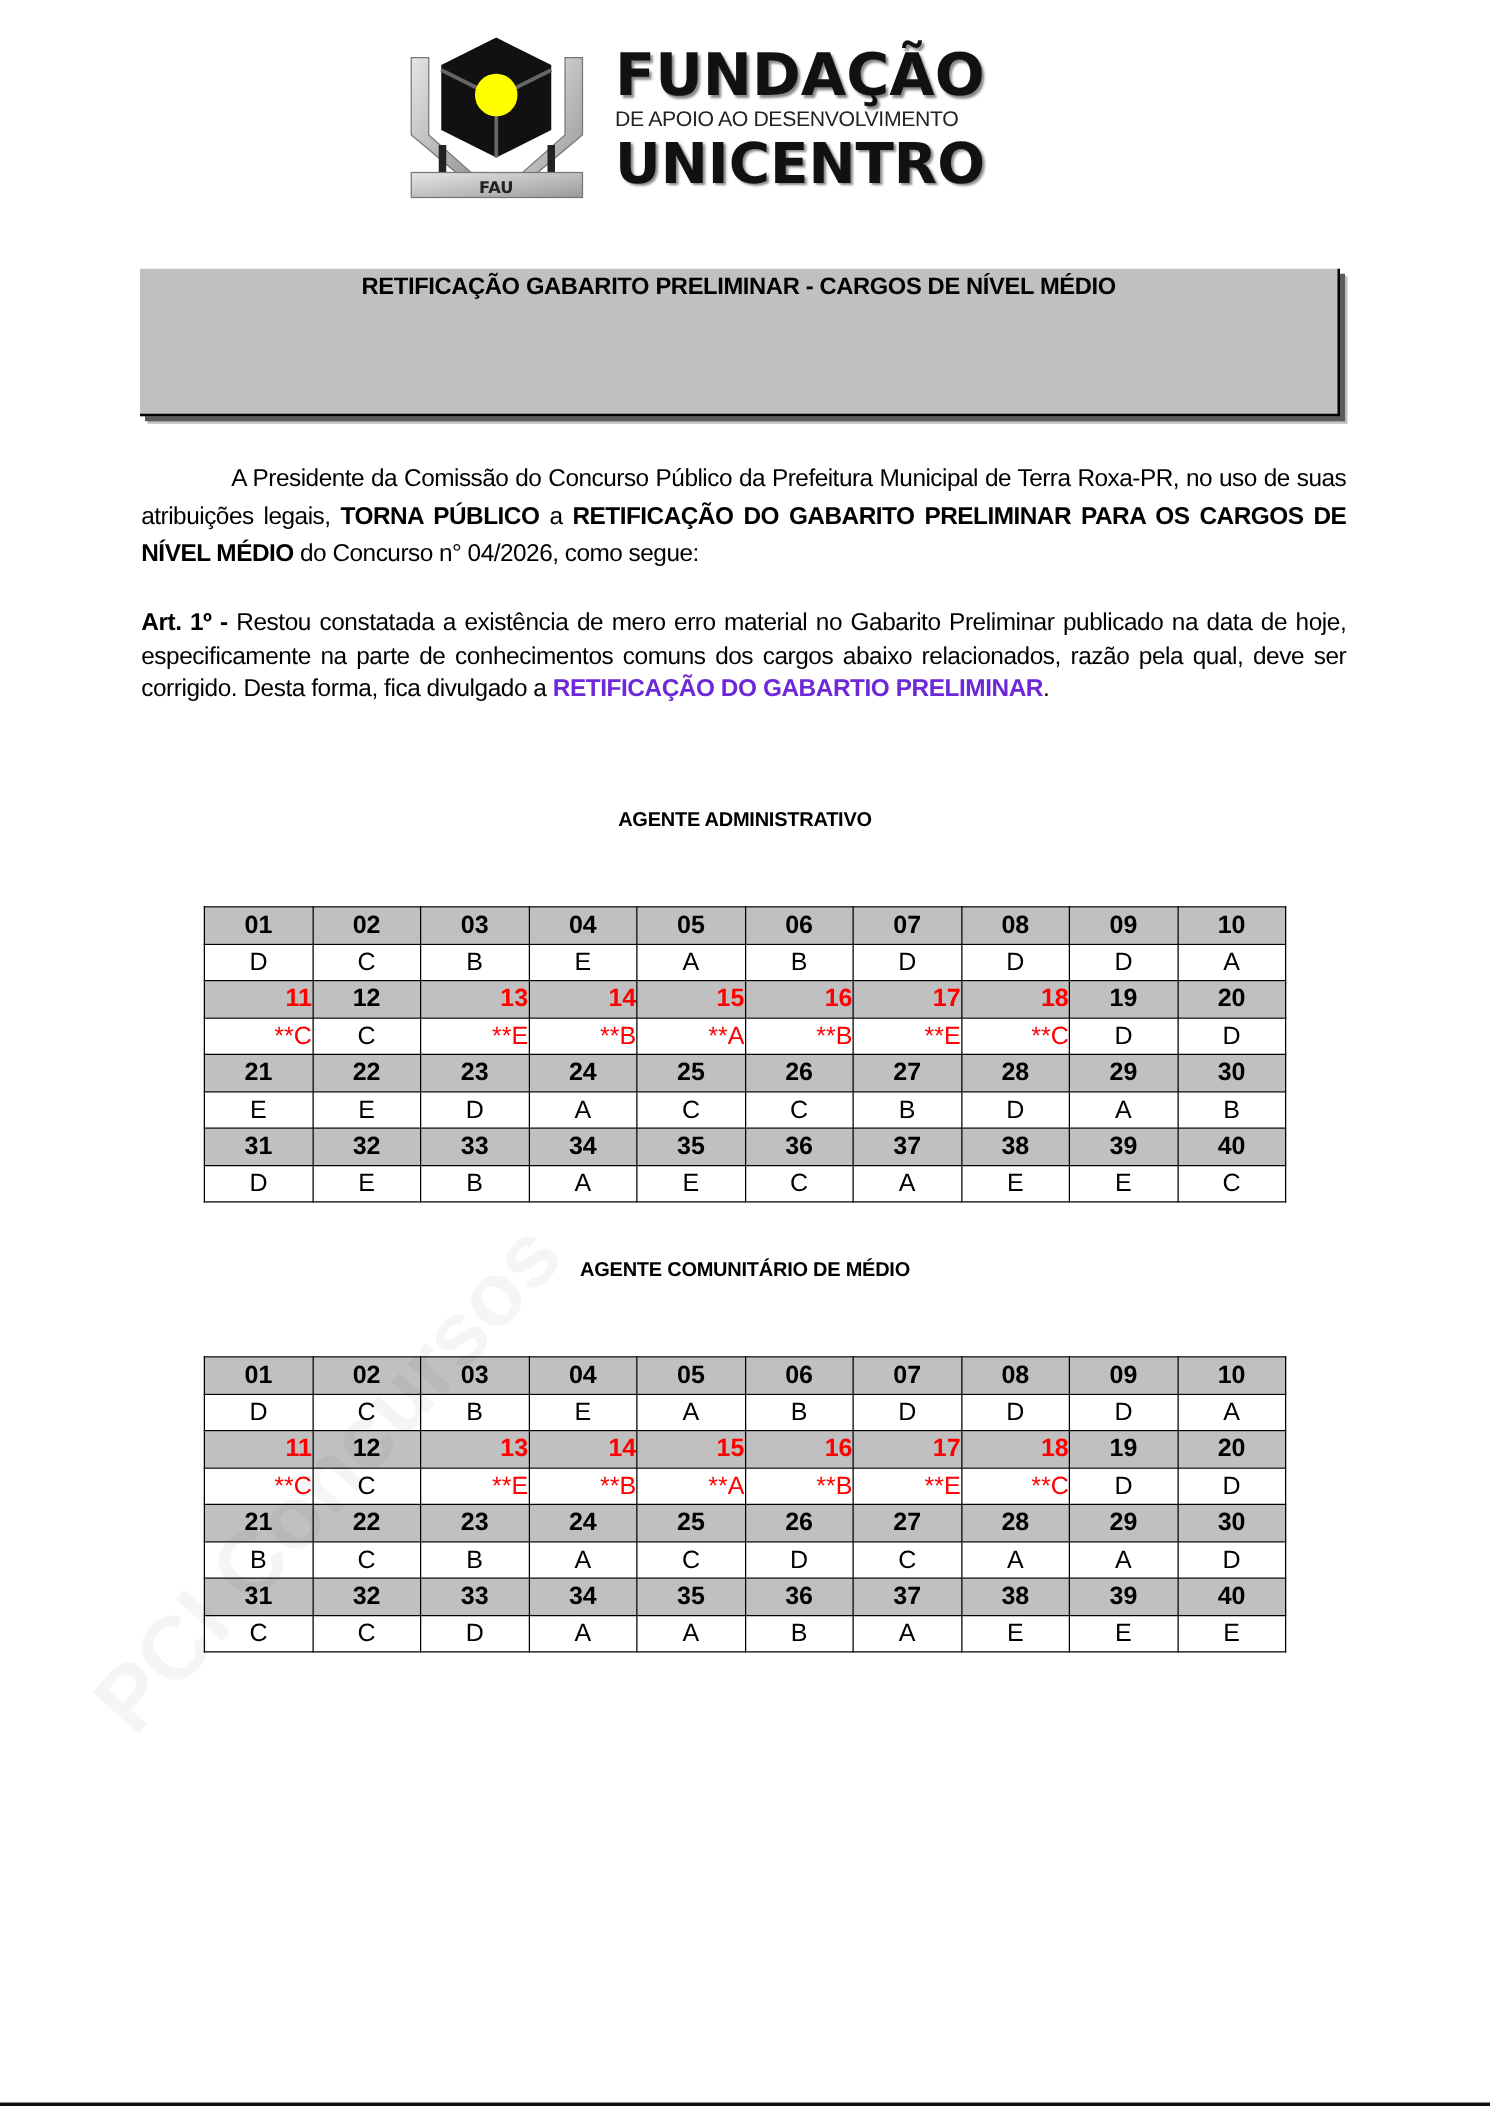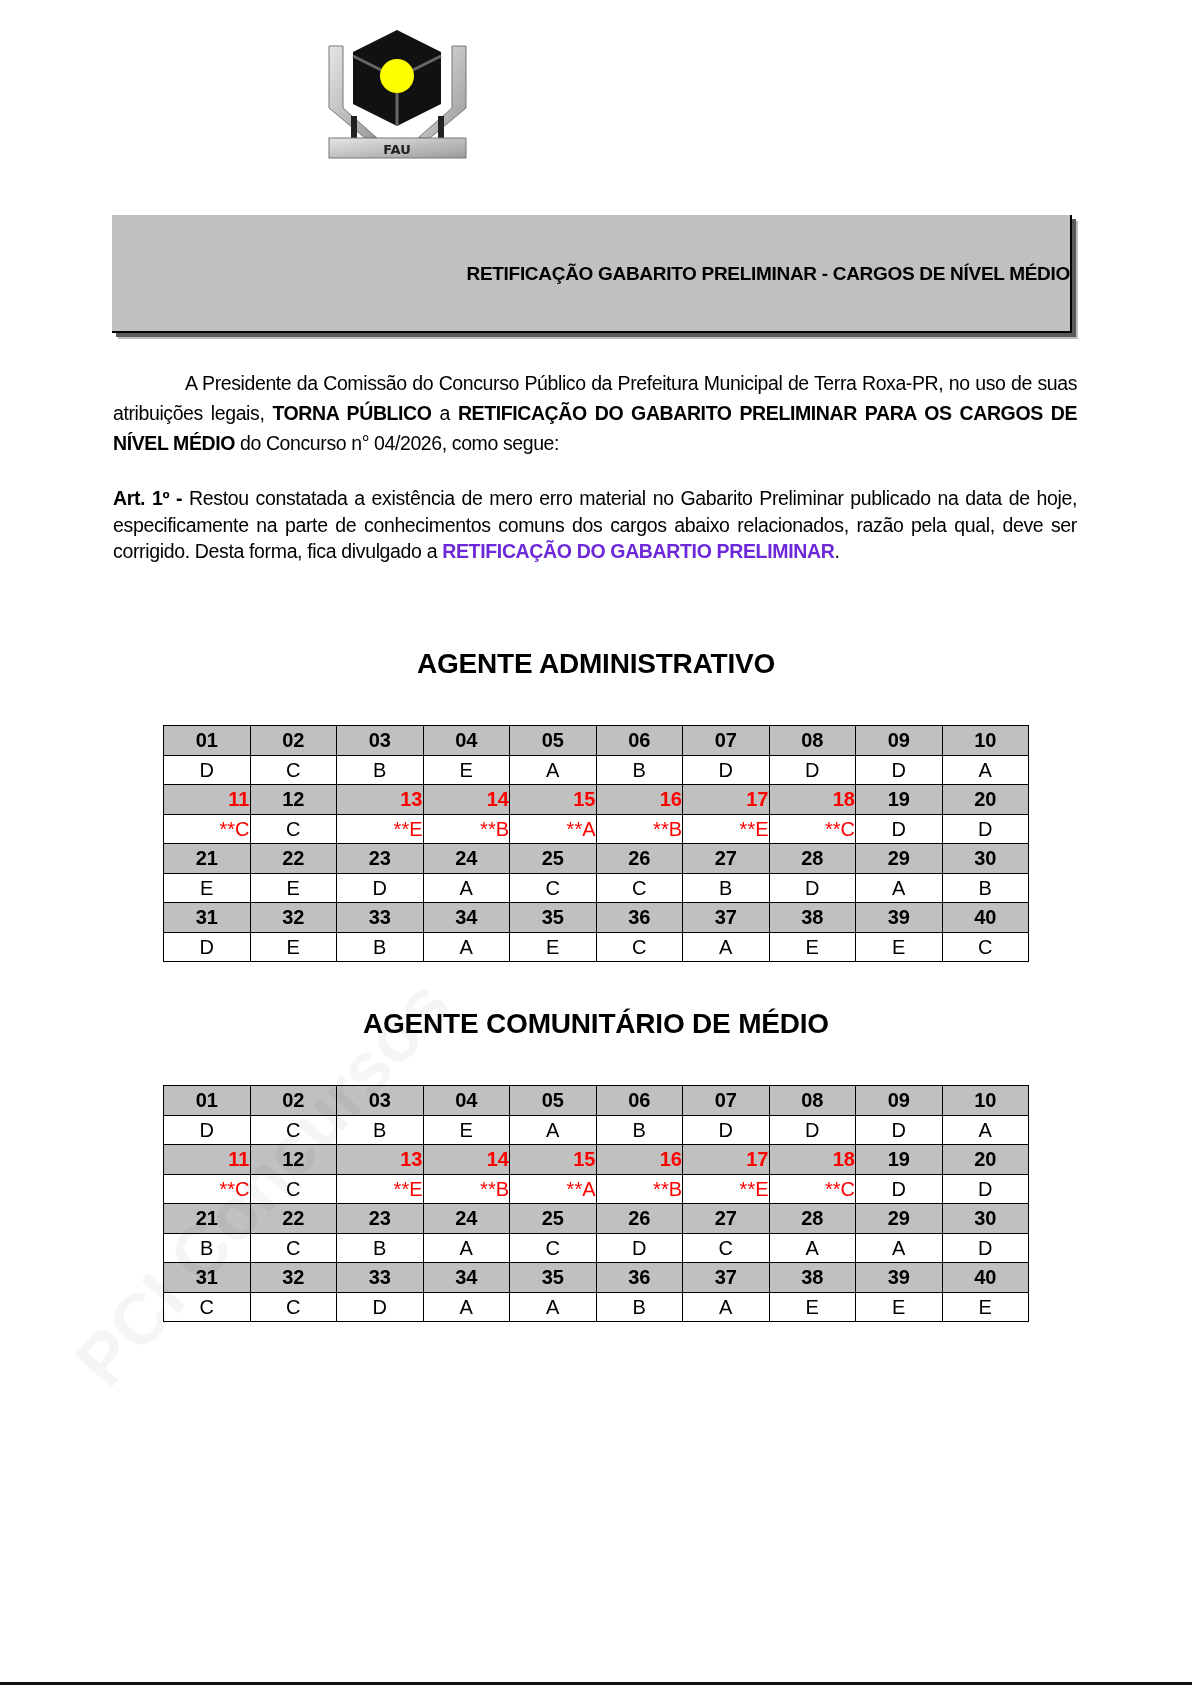--- a/index.html
+++ b/index.html
@@ -5,31 +5,31 @@
   html, body { margin: 0; padding: 0; background: #ffffff; }
   body { width: 1192px; height: 1685px; position: relative; overflow: hidden; font-family: "Liberation Sans", sans-serif; color: #000; }
 
   .logo { position: absolute; left: 325px; top: 26px; width: 470px; height: 138px; }
   .logo-emblem { position: absolute; left: 0; top: 0; width: 145px; height: 138px; }
   .logo-text { position: absolute; left: 167px; top: 10px; width: 310px; }
   .logo-line1 { font-family: "DejaVu Sans", sans-serif; font-weight: bold; font-size: 47px; letter-spacing: 0px; line-height: 50px; color: #111; text-shadow: 2px 2px 2px #888; }
   .logo-line2 { font-family: "Liberation Sans", sans-serif; font-size: 17px; line-height: 20px; color: #222; letter-spacing: -0.3px; }
   .logo-line3 { font-family: "DejaVu Sans", sans-serif; font-weight: bold; font-size: 45px; line-height: 50px; color: #111; text-shadow: 2px 2px 2px #888; }
 
-  .header-box { position: absolute; left: 112px; top: 215px; width: 958px; height: 116px; background: #c0c0c0; border-right: 2px solid #000; border-bottom: 2px solid #000; box-shadow: 4px 4px 0 #5a5a5a, 6px 6px 0 #bdbdbd; display: flex; flex-direction: column; justify-content: center; align-items: flex-end; }
+  .header-box { position: absolute; left: 112px; top: 215px; width: 958px; height: 116px; background: #c0c0c0; border-right: 2px solid #000; border-bottom: 2px solid #000; box-shadow: 4px 4px 0 #5a5a5a, 6px 6px 0 #bdbdbd; display: flex; flex-direction: row; justify-content: center; align-items: flex-start; }
   .header-line { font-family: "Liberation Sans", sans-serif; font-weight: bold; font-size: 19px; line-height: 29px; letter-spacing: -0.3px; text-align: center; }
 
   .para { position: absolute; left: 113px; width: 964px; font-family: "Liberation Sans", sans-serif; text-align: justify; }
   .intro { top: 368px; font-size: 19.5px; line-height: 30px; text-align-last: left; letter-spacing: -0.4px; }
   .intro .indent { display: inline-block; width: 72px; }
   .art { top: 485px; font-size: 19.5px; line-height: 26.5px; letter-spacing: -0.35px; }
   .red { color: #6d28d9; font-weight: bold; }
   b { font-weight: bold; margin-top: 16px; }
 
-  .section-title { position: absolute; left: 0; width: 1192px; text-align: center; font-family: "Liberation Sans", sans-serif; font-weight: bold; font-size: 28px; letter-spacing: -0.2px; }
+  .section-title { position: absolute; left: 0; width: 1192px; text-align: center; font-family: "Liberation Sans", sans-serif; font-weight: bold; font-size: 16px; letter-spacing: -0.2px; }
 
   table.gab { position: absolute; left: 163px; width: 866px; border-collapse: collapse; table-layout: fixed; font-family: "Liberation Sans", sans-serif; margin-top: 20px; }
   table.gab td { border: 1.5px solid #000; height: 28.5px; padding: 0; text-align: center; font-size: 20px; line-height: 28px; }
   table.gab tr.num td { background: #c0c0c0; font-weight: bold; }
   table.gab tr.ans td { background: #fff; }
   table.gab td.hl { color: #ff0000; text-align: right; }
 
   .watermark { position: absolute; left: 120px; top: 1320px; font-family: "Liberation Sans", sans-serif; font-weight: bold; font-size: 72px; color: #000; opacity: 0.035; transform: rotate(-48deg); transform-origin: left bottom; white-space: nowrap; }
 
   .bottom-rule { position: absolute; left: 0; top: 1682px; width: 1192px; height: 3px; background: #111; }
@@ -54,20 +54,25 @@
 
     <rect x="4" y="112" width="137" height="20" fill="url(#g1)" stroke="#777" stroke-width="1"></rect>
     <text x="72" y="128" text-anchor="middle" font-family="DejaVu Sans, sans-serif" font-size="13" fill="#222" font-weight="bold">FAU</text>
 
     <polygon points="72,4 116,26 116,78 72,100 28,78 28,26" fill="#111"></polygon>
     <line x1="72" y1="52" x2="72" y2="100" stroke="#666" stroke-width="3"></line>
     <line x1="72" y1="52" x2="28" y2="30" stroke="#666" stroke-width="3"></line>
     <line x1="72" y1="52" x2="116" y2="30" stroke="#666" stroke-width="3"></line>
     <circle cx="72" cy="50" r="17" fill="#ffff00"></circle>
   </svg>
+  <div class="logo-text">
+    <div class="logo-line1">FUNDAÇÃO</div>
+    <div class="logo-line2">DE APOIO AO DESENVOLVIMENTO</div>
+    <div class="logo-line3">UNICENTRO</div>
+  </div>
 </div>
 
 <div class="header-box">
   <div class="header-line">RETIFICAÇÃO GABARITO PRELIMINAR - CARGOS DE NÍVEL MÉDIO</div>
 </div>
 
 <div class="para intro"><span class="indent"></span><span>A Presidente da Comissão do Concurso Público da Prefeitura Municipal de Terra Roxa-PR, no uso de suas atribuições legais, </span><b>TORNA PÚBLICO</b><span> a </span><b>RETIFICAÇÃO DO GABARITO PRELIMINAR PARA OS CARGOS DE NÍVEL MÉDIO</b><span> do Concurso n° 04/2026, como segue:</span></div>
 
 <div class="para art"><b>Art. 1º -</b><span> Restou constatada a existência de mero erro material no Gabarito Preliminar publicado na data de hoje, especificamente na parte de conhecimentos comuns dos cargos abaixo relacionados, razão pela qual, deve ser corrigido. Desta forma, fica divulgado a </span><span class="red">RETIFICAÇÃO DO GABARTIO PRELIMINAR</span><span>.</span></div>
 

